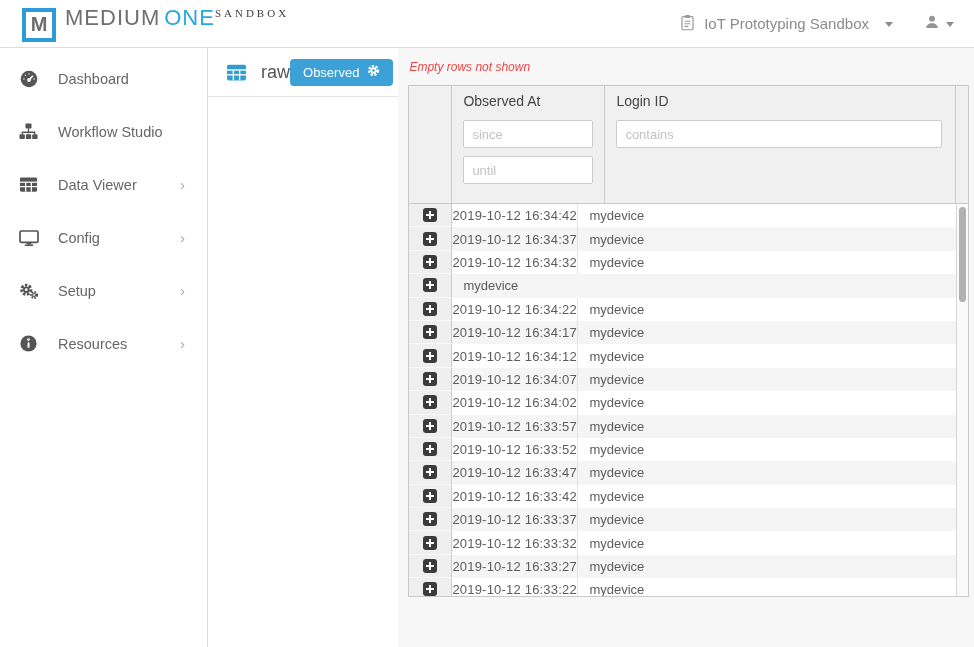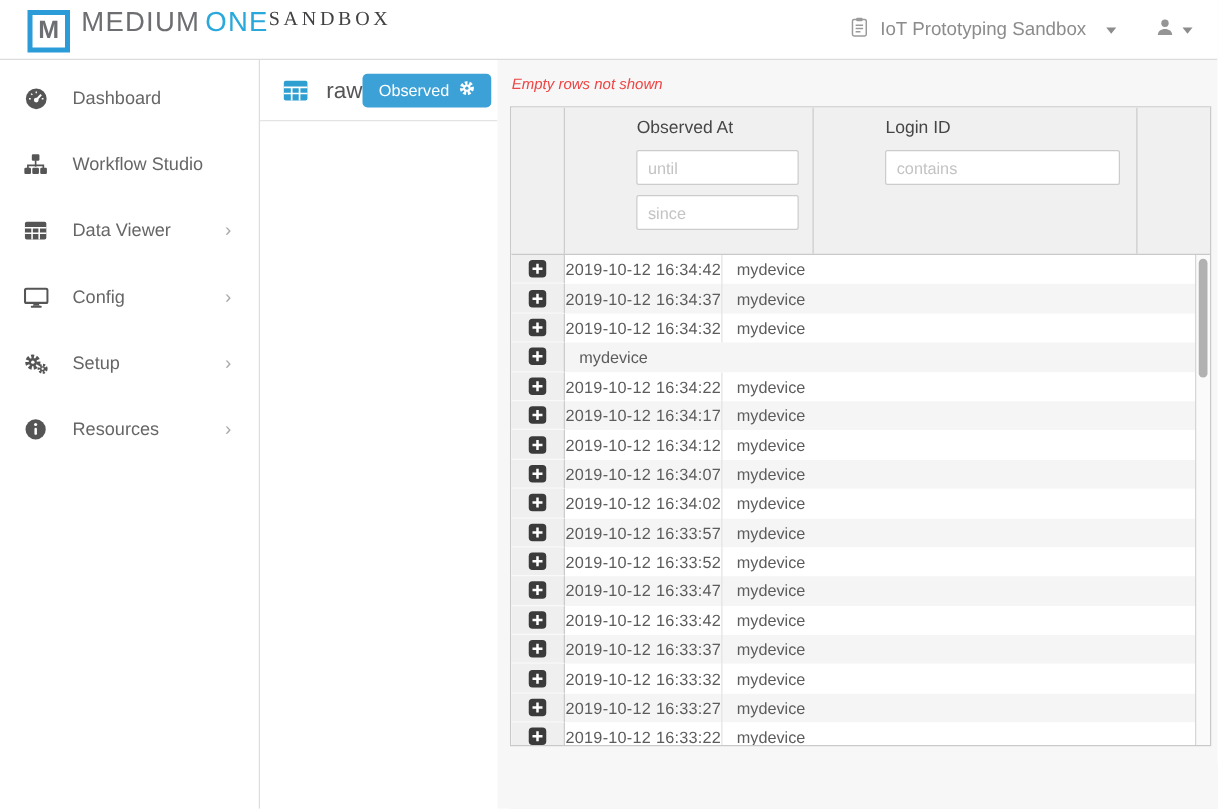--- a/index.html
+++ b/index.html
@@ -9,21 +9,21 @@
   
   .topbar { height:48px; background:#fff; border-bottom:1px solid #dcdcdc;
     display:flex; align-items:center; justify-content:space-between; padding:0 20px 0 22px; }
   .brand { display:flex; align-items:flex-start; gap:9px; }
   .logo-box { width:34px; height:34px; border:4px solid #2b9cd8; background:#fff;
     display:flex; align-items:center; justify-content:center;
     font-weight:bold; font-size:20px; color:#6d6e71; margin-top:2px; }
   .brand-text { display:flex; flex-direction:row; }
   .brand-line { font-size:22px; color:#6d6e71; letter-spacing:1px; line-height:24px; }
   .brand-line .one { color:#29a8dc; margin-left:4px; }
-  .brand-sub { font-family:"Liberation Serif", serif; font-size:16px; letter-spacing:3px;
+  .brand-sub { font-family:"Liberation Serif", serif; font-size:11px; letter-spacing:3px;
     color:#414042; text-align:right; margin-top:1px; }
   .topbar-right { display:flex; align-items:center; gap:9px; color:#8c8c8c; font-size:15px; }
   .caret { width:0; height:0; border-left:4.5px solid transparent; border-right:4.5px solid transparent;
     border-top:5px solid #8c8c8c; display:inline-block; margin-top:2px; }
   .workspace { display:flex; align-items:center; gap:8px; cursor:pointer; }
   .usermenu { display:flex; align-items:center; gap:6px; margin-left:22px; cursor:pointer; }
 
   
   .page-body { display:flex; height:599px; }
   .sidebar { width:208px; background:#fff; border-right:1px solid #ddd; padding-top:4px; flex:none; }
@@ -41,21 +41,21 @@
   .configure-btn { margin-left:auto; display:flex; align-items:center; gap:8px;
     background:#3ba1d6; color:#fff; border:none; border-radius:4px; height:27px;
     padding:0 13px; font-size:13px; font-family:"Liberation Sans",sans-serif; cursor:pointer; }
 
   .content { flex:1; background:#f7f7f7; padding:12px 5px 0 10px; overflow:hidden; }
   .note { font-style:italic; font-size:12px; color:#ef4444; margin:0 0 11px 1px; }
 
   
   .data-table { border:1px solid #c9c9c9; background:#fff; display:flex; flex-direction:column;
     height:512px; overflow:hidden; }
-  .thead { display:flex; background:#f0f0f0; border-bottom:1px solid #c9c9c9; height:118px; flex:none;gap:46px; }
+  .thead { display:flex; background:#f0f0f0; border-bottom:1px solid #c9c9c9; height:118px; flex:none; }
   .th-plus { width:43px; flex:none; border-right:1px solid #ccc; padding:8px 0 0 8px; }
   .th-obs { width:153px; flex:none; border-right:1px solid #ccc; padding:7px 11px 0 11px; }
   .th-login { flex:1; border-right:1px solid #ccc; padding:7px 13px 0 11px; }
   .th-gutter { width:12px; flex:none; }
   .col-label { display:block; font-size:14px; color:#464646; margin-bottom:11px; font-weight:400; }
   .filter-input { display:block; width:100%; height:28px; border:1px solid #ccc; border-radius:2px;
     background:#fff; padding:0 8px; font-size:13px; color:#555; font-family:"Liberation Sans",sans-serif; }
   .filter-input::placeholder { color:#c3c3c3; }
   .filter-input + .filter-input { margin-top:8px; }
 
@@ -240,22 +240,22 @@
       <p class="note">Empty rows not shown</p>
 
       <div class="data-table">
 
         <div class="thead">
           <div class="th-plus">
             <span class="plus-btn"></span>
           </div>
           <div class="th-obs">
             <span class="col-label">Observed At</span>
+            <input class="filter-input" type="text" placeholder="since" style="">
             <input class="filter-input" type="text" placeholder="until" style="">
-            <input class="filter-input" type="text" placeholder="since" style="">
           </div>
           <div class="th-login">
             <span class="col-label">Login ID</span>
             <input class="filter-input" type="text" placeholder="contains" style="">
           </div>
           <div class="th-gutter"></div>
         </div>
 
         <div class="tbody">
           <div class="rows">

